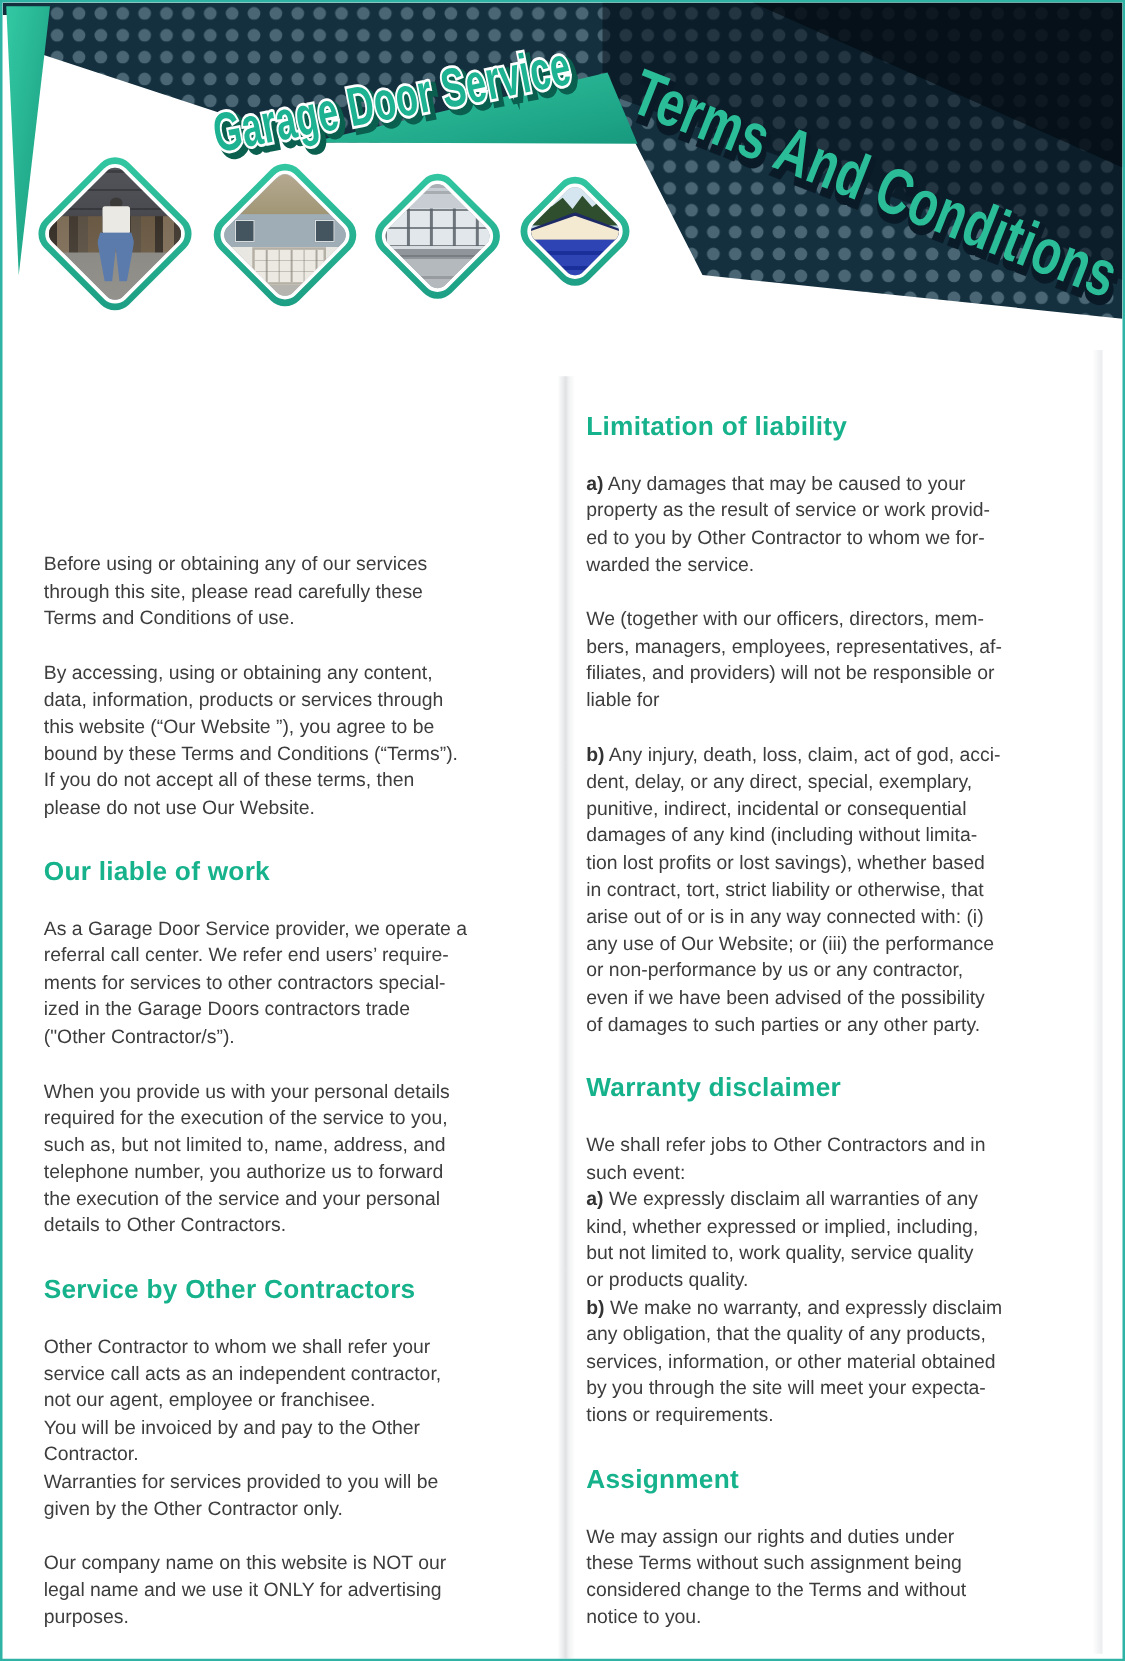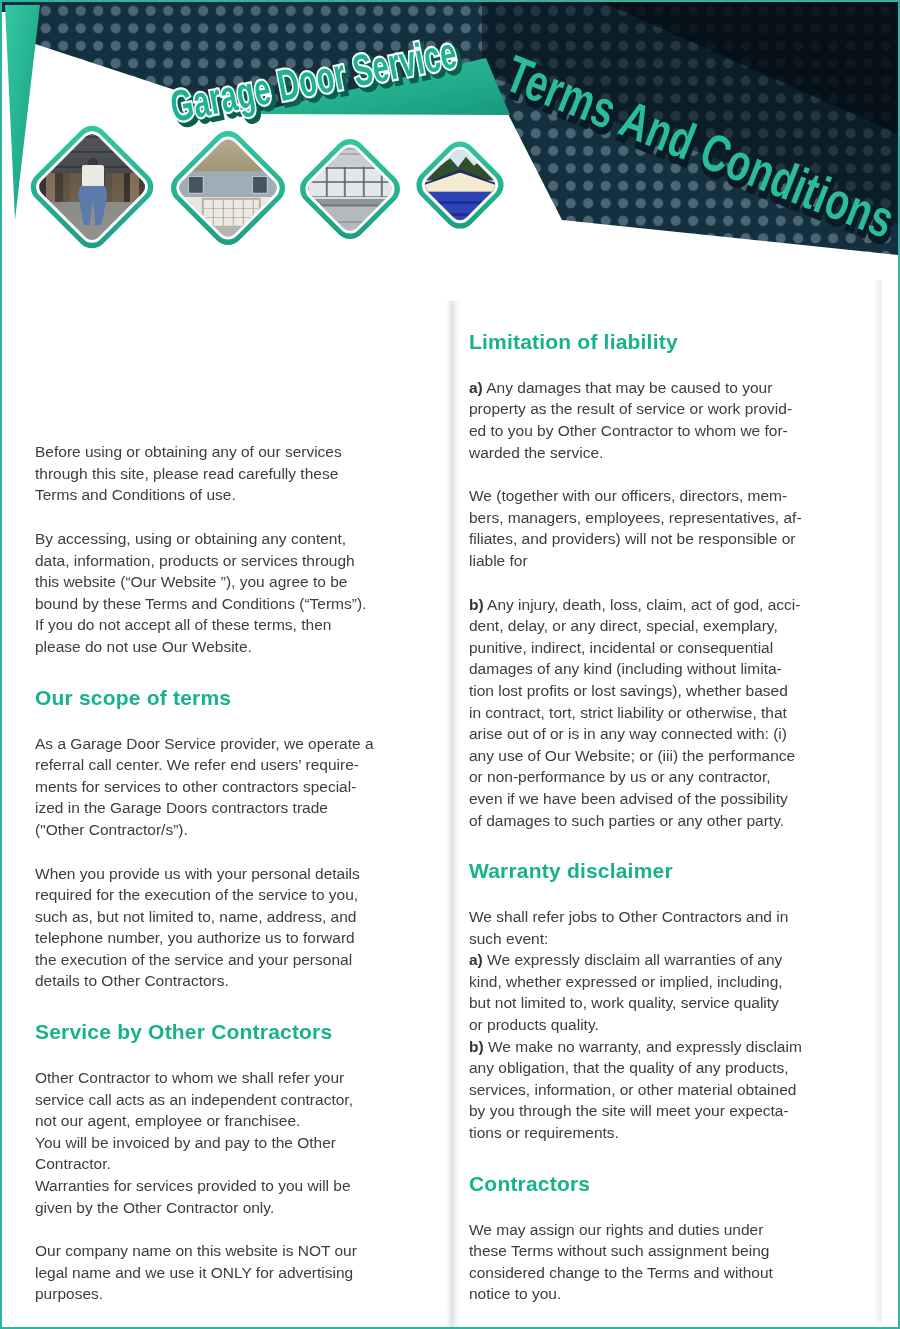--- a/index.html
+++ b/index.html
@@ -167,37 +167,37 @@
       </div>
         </div>
     </div>
   </div>
 
   <div class="main">
 
     <div class="col col-left">
       <p>Before using or obtaining any of our services<br>through this site, please read carefully these<br>Terms and Conditions of use.</p>
       <p>By accessing, using or obtaining any content,<br>data, information, products or services through<br>this website (“Our Website ”), you agree to be<br>bound by these Terms and Conditions (“Terms”).<br>If you do not accept all of these terms, then<br>please do not use Our Website.</p>
-      <h2>Our scope of terms</h2>
+      <h2>Our liable of work</h2>
       <p>As a Garage Door Service provider, we operate a<br>referral call center. We refer end users’ require-<br>ments for services to other contractors special-<br>ized in the Garage Doors contractors trade<br>("Other Contractor/s”).</p>
       <p>When you provide us with your personal details<br>required for the execution of the service to you,<br>such as, but not limited to, name, address, and<br>telephone number, you authorize us to forward<br>the execution of the service and your personal<br>details to Other Contractors.</p>
       <h2>Service by Other Contractors</h2>
       <p>Other Contractor to whom we shall refer your<br>service call acts as an independent contractor,<br>not our agent, employee or franchisee.<br>You will be invoiced by and pay to the Other<br>Contractor.<br>Warranties for services provided to you will be<br>given by the Other Contractor only.</p>
       <p>Our company name on this website is NOT our<br>legal name and we use it ONLY for advertising<br>purposes.</p>
     </div>
 
     <div class="divider"></div>
 
     <div class="col col-right">
       <h2>Limitation of liability</h2>
       <p><b>a)</b> Any damages that may be caused to your<br>property as the result of service or work provid-<br>ed to you by Other Contractor to whom we for-<br>warded the service.</p>
       <p>We (together with our officers, directors, mem-<br>bers, managers, employees, representatives, af-<br>filiates, and providers) will not be responsible or<br>liable for</p>
       <p><b>b)</b> Any injury, death, loss, claim, act of god, acci-<br>dent, delay, or any direct, special, exemplary,<br>punitive, indirect, incidental or consequential<br>damages of any kind (including without limita-<br>tion lost profits or lost savings), whether based<br>in contract, tort, strict liability or otherwise, that<br>arise out of or is in any way connected with: (i)<br>any use of Our Website; or (iii) the performance<br>or non-performance by us or any contractor,<br>even if we have been advised of the possibility<br>of damages to such parties or any other party.</p>
       <h2>Warranty disclaimer</h2>
       <p>We shall refer jobs to Other Contractors and in<br>such event:<br><b>a)</b> We expressly disclaim all warranties of any<br>kind, whether expressed or implied, including,<br>but not limited to, work quality, service quality<br>or products quality.<br><b>b)</b> We make no warranty, and expressly disclaim<br>any obligation, that the quality of any products,<br>services, information, or other material obtained<br>by you through the site will meet your expecta-<br>tions or requirements.</p>
-      <h2>Contractors</h2>
+      <h2>Assignment</h2>
       <p>We may assign our rights and duties under<br>these Terms without such assignment being<br>considered change to the Terms and without<br>notice to you.</p>
     </div>
 
   </div>
 
   <div class="edge-shade"></div>
 </div>
 
 </body></html>

